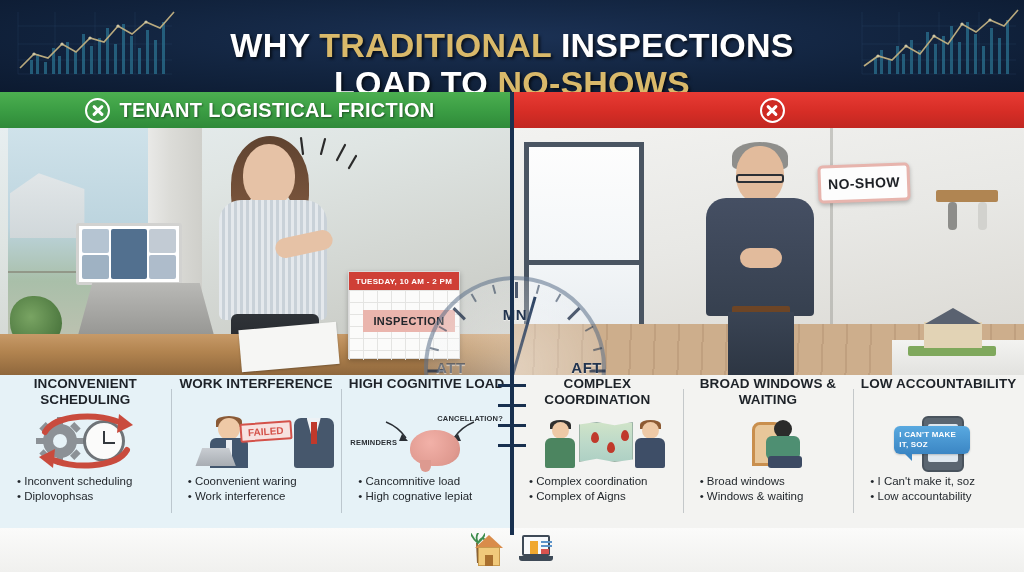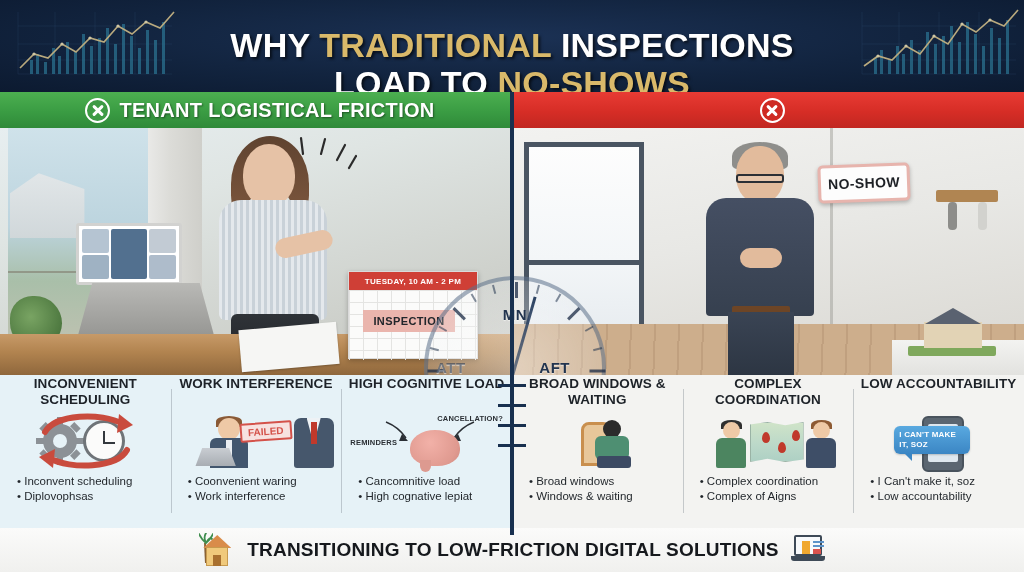--- a/index.html
+++ b/index.html
@@ -146,21 +146,21 @@
   .desk {
     position: absolute; left: 0; top: 206px; width: 512px; height: 41px;
     background: linear-gradient(180deg,#c79a68 0%,#b1834f 45%,#8f673c 100%);
   }
   .paper-sheet {
     position: absolute; left: 240px; top: 198px; width: 98px; height: 42px;
     background: #f6f6f4; transform: rotate(-5deg);
     box-shadow: 0 1px 2px rgba(0,0,0,.25);
   }
   .calendar {
-    position: absolute; left: 348px; top: 143px; width: 130px; height: 88px;
+    position: absolute; left: 348px; top: 143px; width: 112px; height: 88px;
     background: #fbfbfa; border: 1px solid #dadada;
     box-shadow: 0 2px 5px rgba(0,0,0,.25);
   }
   .cal-head {
     height: 18px; background: #cf3f36; color: #fff;
     font-size: 8px; font-weight: bold; letter-spacing: .3px;
     display: flex; align-items: center; justify-content: center;
   }
   .cal-grid {
     position: absolute; left: 0; top: 18px; width: 100%; height: 70px;
@@ -265,21 +265,21 @@
   }
   .tickring { position:absolute; inset:0; }
   .tick { position: absolute; left: 50%; top: 2px; width: 2px; height: 9px;
     background: rgba(34,52,78,.55); transform-origin: 50% 89px; }
   .tick.major { height: 16px; width: 3px; background: rgba(25,42,68,.75); }
   .cdir {
     position: absolute; font-weight: bold; font-size: 15px; color: #22344e;
     letter-spacing: .5px; text-shadow: 0 1px 1px rgba(255,255,255,.6);
   }
   .cdir.n { left: 50%; top: 26px; transform: translateX(-50%); }
-  .cdir.e { right: 32px; top: 50%; transform: translateY(-50%); text-align: center; }
+  .cdir.e { right: 0; top: 50%; transform: translateY(-50%); text-align: center; }
   .cdir.w { left: 8px; top: 50%; transform: translateY(-50%); color: rgba(34,52,78,.55); }
   .needle {
     position: absolute; left: 50%; top: 8%; width: 3px; height: 84%;
     background: linear-gradient(180deg,#2c4262 0%,rgba(44,66,98,.35) 100%);
     transform: translateX(-50%) rotate(16deg); transform-origin: 50% 50%;
   }
   .vs-badge {
     position: absolute; left: 462px; top: 240px; width: 104px; height: 62px;
     display: flex; align-items: center; justify-content: center;
     font-weight: bold; font-size: 54px; font-style: italic;
@@ -754,34 +754,20 @@
         </svg>
         <div class="ic-brain"></div>
       </div>
       <div class="card-bullets">
         <div class="bullet">Cancomnitive load</div>
         <div class="bullet">High cognative lepiat</div>
       </div>
     </div>
 
     <div class="card r">
-      <div class="card-title">BROAD WINDOWS &amp; WAITING</div>
-      <div class="card-icon">
-        <div class="ic-chair"></div>
-        <div class="ic-wait-head"></div>
-        <div class="ic-wait-body"></div>
-        <div class="ic-wait-legs"></div>
-      </div>
-      <div class="card-bullets">
-        <div class="bullet">Broad windows</div>
-        <div class="bullet">Windows &amp; waiting</div>
-      </div>
-    </div>
-
-    <div class="card r">
       <div class="card-title">COMPLEX COORDINATION</div>
       <div class="card-icon">
         <div class="ic-map"></div>
         <span class="pin" style="left:72px;top:22px"></span>
         <span class="pin" style="left:88px;top:32px"></span>
         <span class="pin" style="left:102px;top:20px"></span>
         <div class="ic-ppl a">
           <div class="ppl-hair" style="background:#2f2f2f"></div>
           <div class="ppl-head"></div>
           <div class="ppl-body" style="background:#4c8560"></div>
@@ -792,20 +778,34 @@
           <div class="ppl-body" style="background:#3e4e67"></div>
         </div>
       </div>
       <div class="card-bullets">
         <div class="bullet">Complex coordination</div>
         <div class="bullet">Complex of Aigns</div>
       </div>
     </div>
 
     <div class="card r">
+      <div class="card-title">BROAD WINDOWS &amp; WAITING</div>
+      <div class="card-icon">
+        <div class="ic-chair"></div>
+        <div class="ic-wait-head"></div>
+        <div class="ic-wait-body"></div>
+        <div class="ic-wait-legs"></div>
+      </div>
+      <div class="card-bullets">
+        <div class="bullet">Broad windows</div>
+        <div class="bullet">Windows &amp; waiting</div>
+      </div>
+    </div>
+
+    <div class="card r">
       <div class="card-title">LOW ACCOUNTABILITY</div>
       <div class="card-icon">
         <div class="ic-phone"></div>
         <div class="ic-bubble">I CAN'T MAKE IT, SOZ</div>
       </div>
       <div class="card-bullets">
         <div class="bullet">I Can't make it, soz</div>
         <div class="bullet">Low accountability</div>
       </div>
     </div>
@@ -814,21 +814,20 @@
   <div class="footer">
     <div class="f-house">
       <svg class="fh-palm" viewBox="0 0 14 30">
         <path d="M7 30 L6 10" stroke="#8a6234" stroke-width="2" fill="none"></path>
         <path d="M7 10 C2 6, 1 3, 0 1 M7 10 C12 6, 13 3, 14 1 M7 10 C4 4, 6 2, 7 0 M7 10 C10 5, 12 4, 13 6" stroke="#3f8d4e" stroke-width="1.8" fill="none" stroke-linecap="round"></path>
       </svg>
       <div class="fh-roof"></div>
       <div class="fh-body"></div>
       <div class="fh-door"></div>
     </div>
-    <div class="footer-text">TRANSITIONING TO LOW-FRICTION DIGITAL SOLUTIONS</div>
     <div class="f-laptop">
       <div class="fl-screen">
         <div class="fl-bar1"></div>
         <div class="fl-bar2"></div>
         <div class="fl-bar3"></div>
         <div class="fl-bar4"></div>
       </div>
       <div class="fl-base"></div>
     </div>
   </div>

